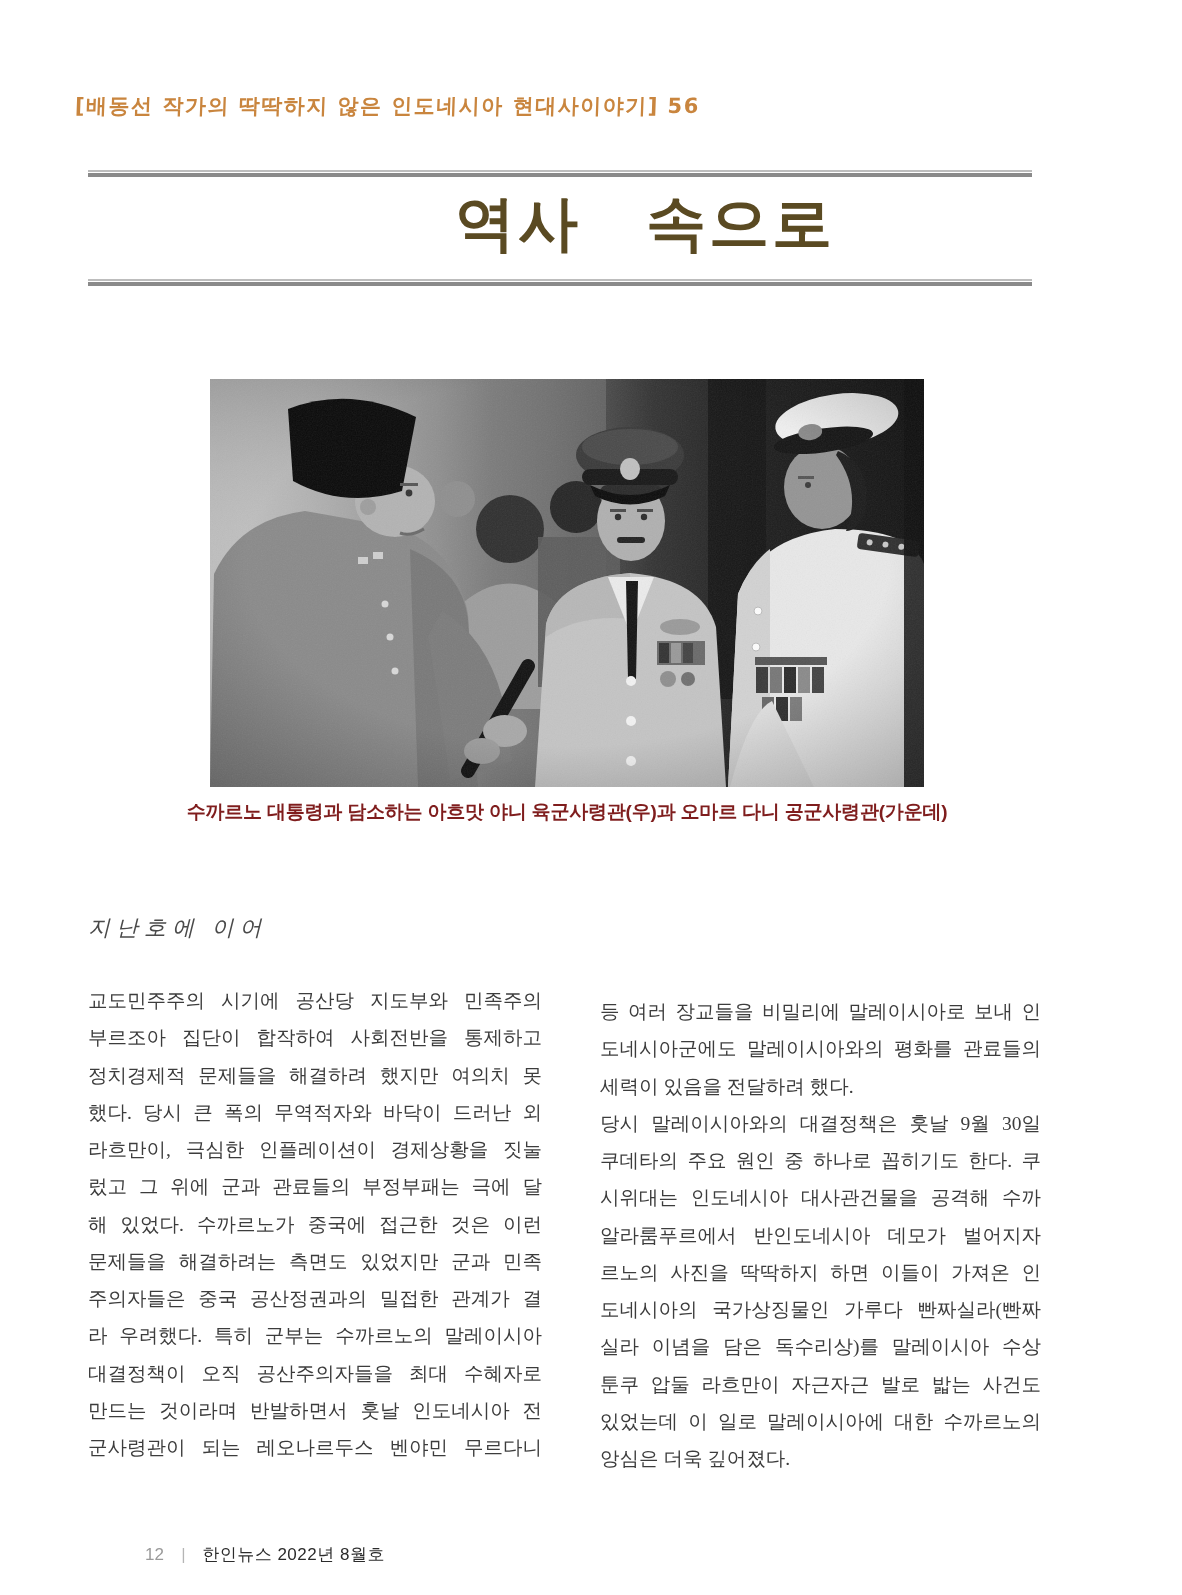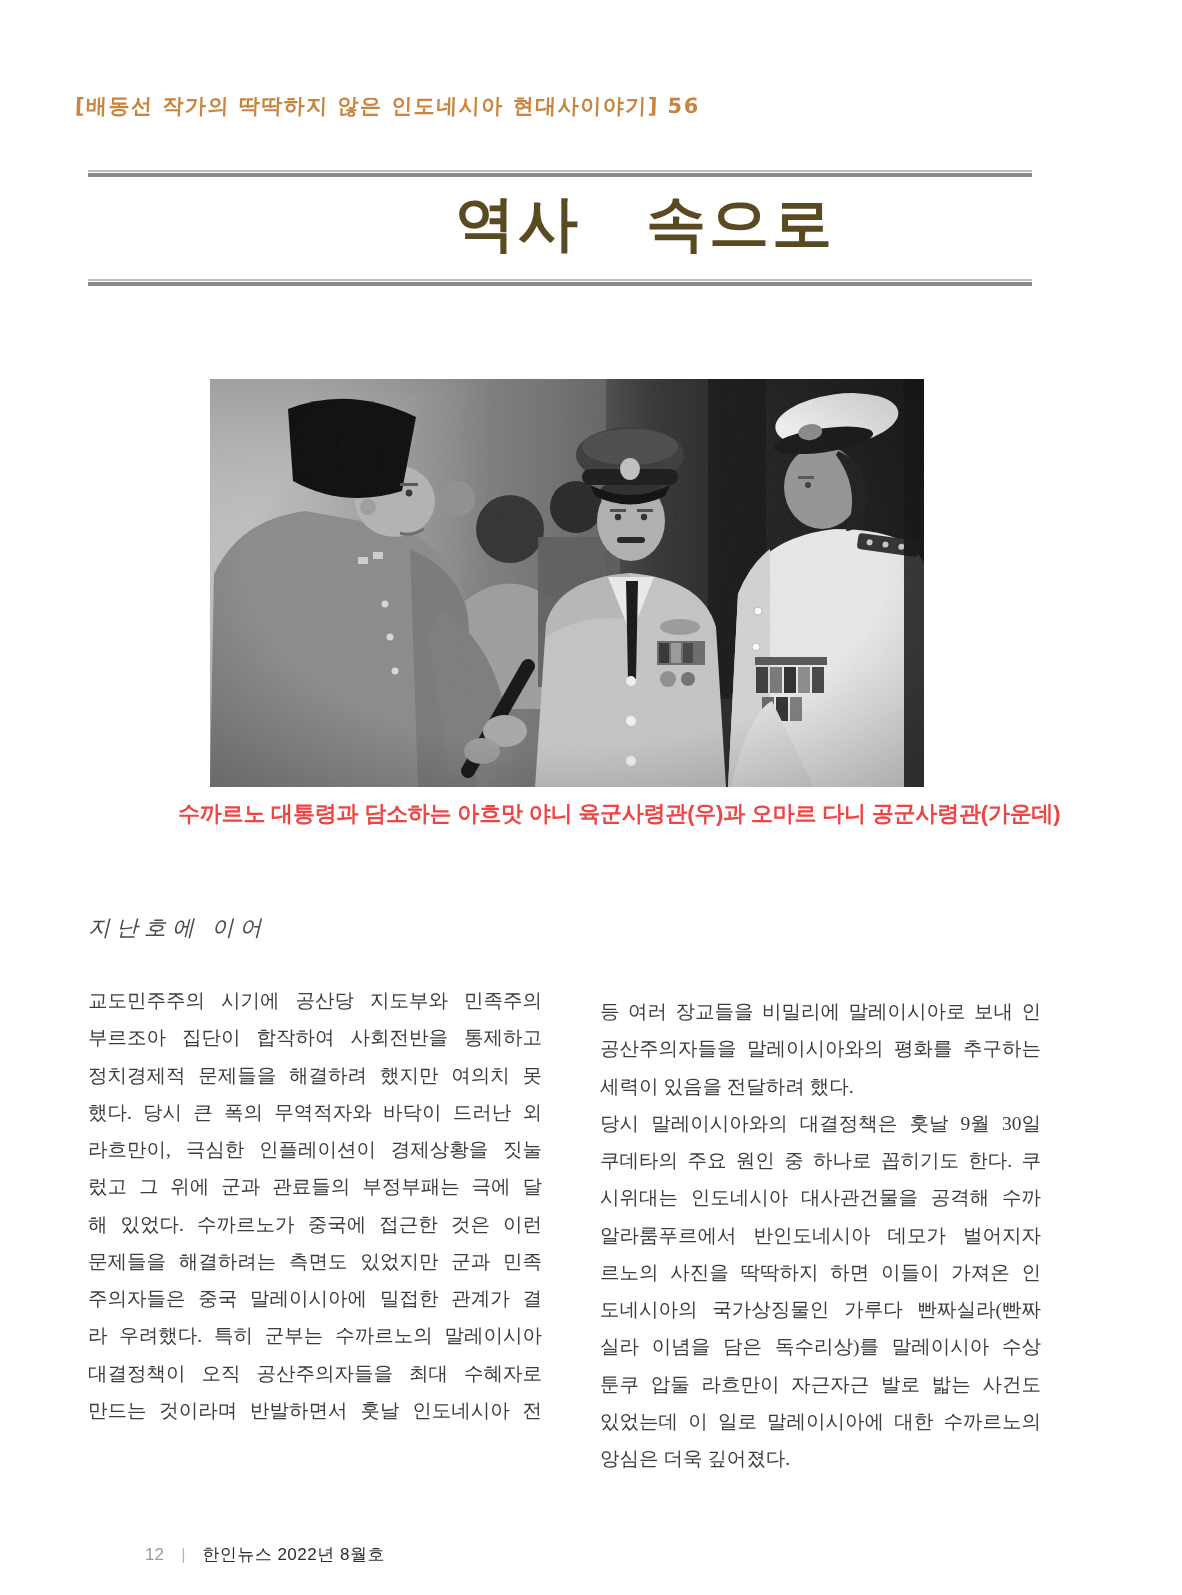--- a/index.html
+++ b/index.html
@@ -40,22 +40,22 @@
   }
   .photo-frame{
     position:absolute;left:210px;top:379px;width:714px;height:408px;
     background:#1a1a1a;overflow:hidden;
   }
   .photo-frame svg{display:block;width:100%;height:100%;}
   .photo-caption{
     position:absolute;left:178px;top:799px;width:778px;
     text-align:center;
     font-family:"Liberation Sans","DejaVu Sans",sans-serif;
-    font-weight:bold;font-size:22px;letter-spacing:-0.2px;
-    color:#ef4444;white-space:nowrap;
+    font-weight:bold;font-size:19px;letter-spacing:-0.2px;
+    color:#7f1d1d;white-space:nowrap;
   }
   .intro-note{
     position:absolute;left:88px;top:913px;
     font-style:italic;font-size:22px;letter-spacing:6px;
     color:#4a4a4a;
   }
   .body-columns{position:absolute;left:0;top:982px;width:1182px;}
   .col{position:absolute;top:0;color:var(--body-text);}
   .col-left{left:88px;width:454px;}
   .col-right{left:600px;width:441px;margin-top:11px;}
@@ -222,28 +222,29 @@
   <div class="body-columns">
     <div class="col col-left">
         <div class="body-line justified">교도민주주의 시기에 공산당 지도부와 민족주의</div>
         <div class="body-line justified">부르조아 집단이 합작하여 사회전반을 통제하고</div>
         <div class="body-line justified">정치경제적 문제들을 해결하려 했지만 여의치 못</div>
         <div class="body-line justified">했다. 당시 큰 폭의 무역적자와 바닥이 드러난 외</div>
         <div class="body-line justified">라흐만이, 극심한 인플레이션이 경제상황을 짓눌</div>
         <div class="body-line justified">렀고 그 위에 군과 관료들의 부정부패는 극에 달</div>
         <div class="body-line justified">해 있었다. 수까르노가 중국에 접근한 것은 이런</div>
         <div class="body-line justified">문제들을 해결하려는 측면도 있었지만 군과 민족</div>
-        <div class="body-line justified">주의자들은 중국 말레이시아에 밀접한 관계가 결</div>
+        <div class="body-line justified">주의자들은 중국 공산정권과의 밀접한 관계가 결</div>
         <div class="body-line justified">라 우려했다. 특히 군부는 수까르노의 말레이시아</div>
         <div class="body-line justified">대결정책이 오직 공산주의자들을 최대 수혜자로</div>
         <div class="body-line justified">만드는 것이라며 반발하면서 훗날 인도네시아 전</div>
+        <div class="body-line justified">군사령관이 되는 레오나르두스 벤야민 무르다니</div>
       </div>
     <div class="col col-right">
         <div class="body-line justified">등 여러 장교들을 비밀리에 말레이시아로 보내 인</div>
-        <div class="body-line justified">공산주의자들을 말레이시아와의 평화를 추구하는</div>
+        <div class="body-line justified">도네시아군에도 말레이시아와의 평화를 관료들의</div>
         <div class="body-line">세력이 있음을 전달하려 했다.</div>
         <div class="body-line justified">당시 말레이시아와의 대결정책은 훗날 9월 30일</div>
         <div class="body-line justified">쿠데타의 주요 원인 중 하나로 꼽히기도 한다. 쿠</div>
         <div class="body-line justified">시위대는 인도네시아 대사관건물을 공격해 수까</div>
         <div class="body-line justified">알라룸푸르에서 반인도네시아 데모가 벌어지자</div>
         <div class="body-line justified">르노의 사진을 딱딱하지 하면 이들이 가져온 인</div>
         <div class="body-line justified">도네시아의 국가상징물인 가루다 빤짜실라(빤짜</div>
         <div class="body-line justified">실라 이념을 담은 독수리상)를 말레이시아 수상</div>
         <div class="body-line justified">툰쿠 압둘 라흐만이 자근자근 발로 밟는 사건도</div>
         <div class="body-line justified">있었는데 이 일로 말레이시아에 대한 수까르노의</div>

